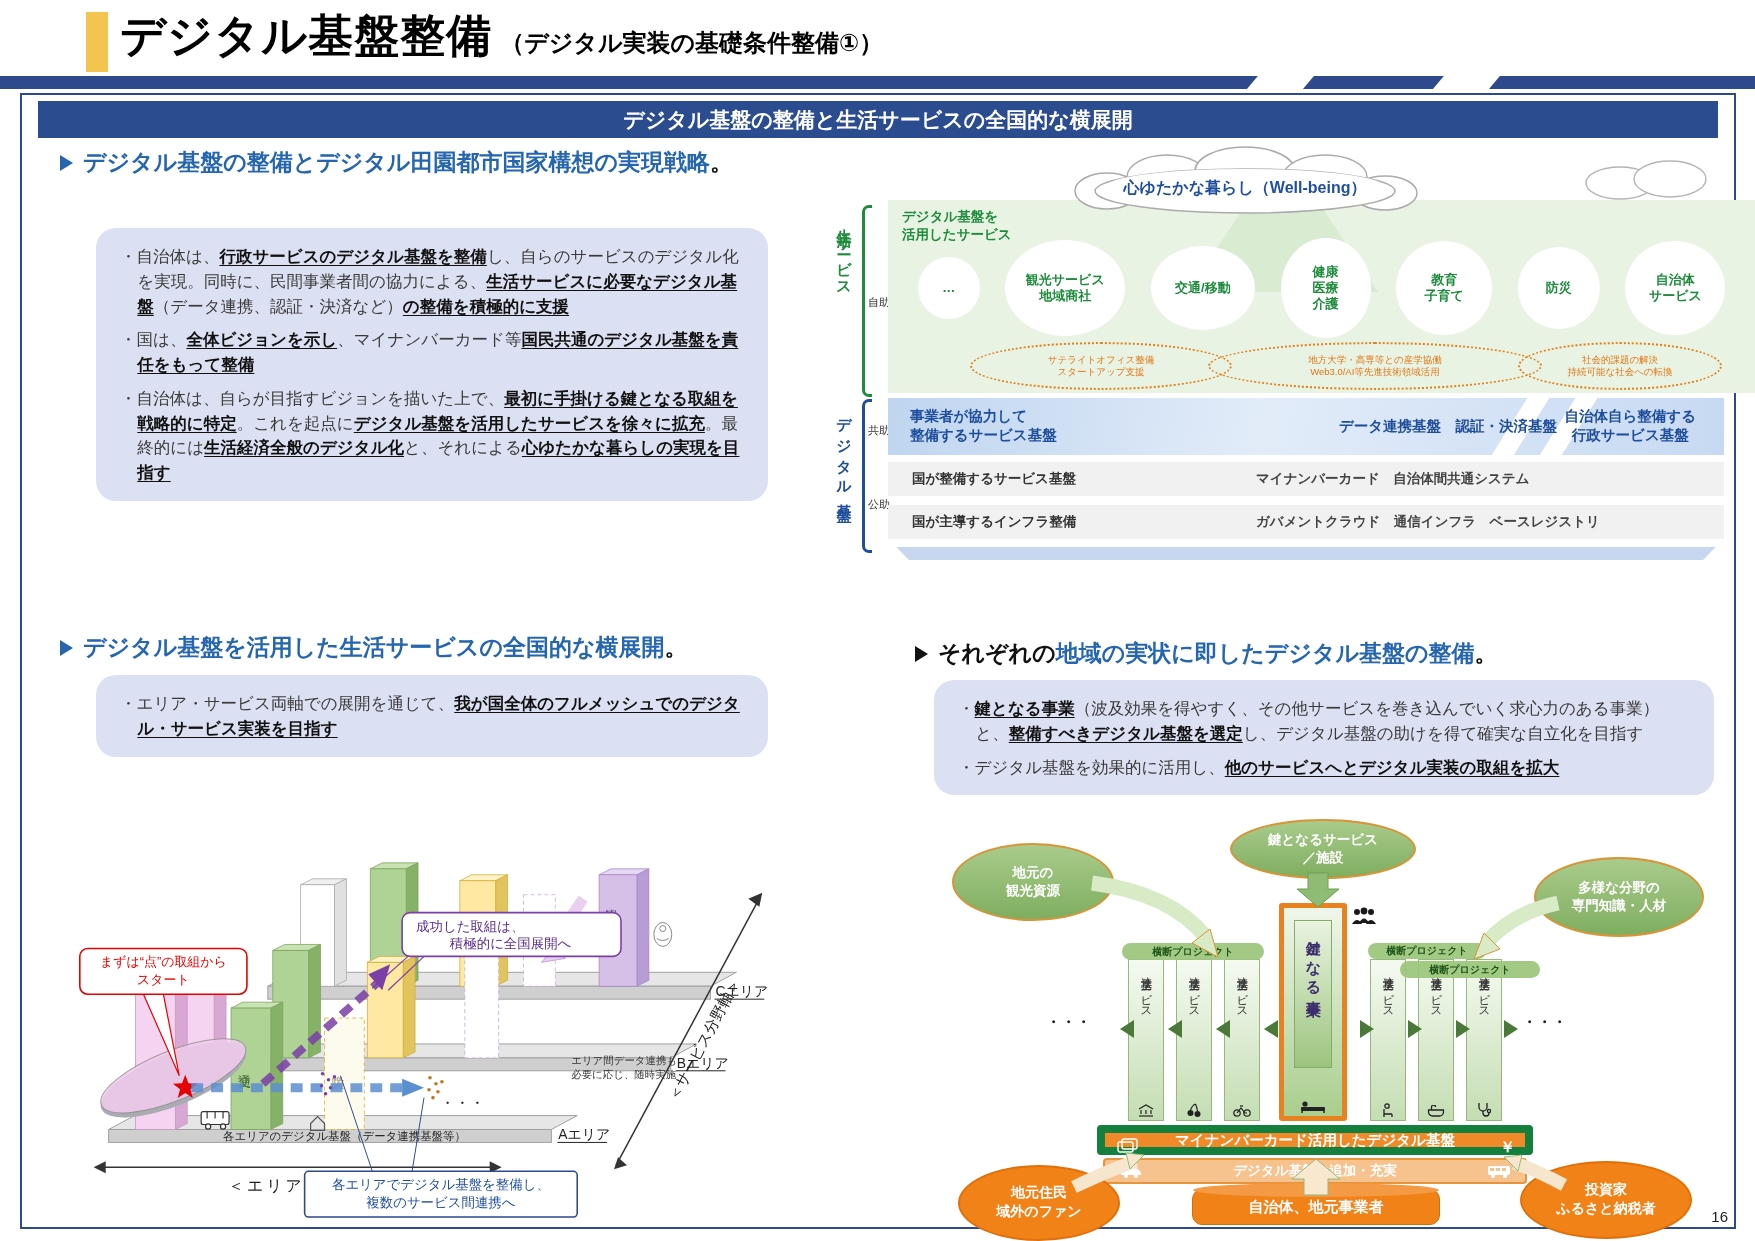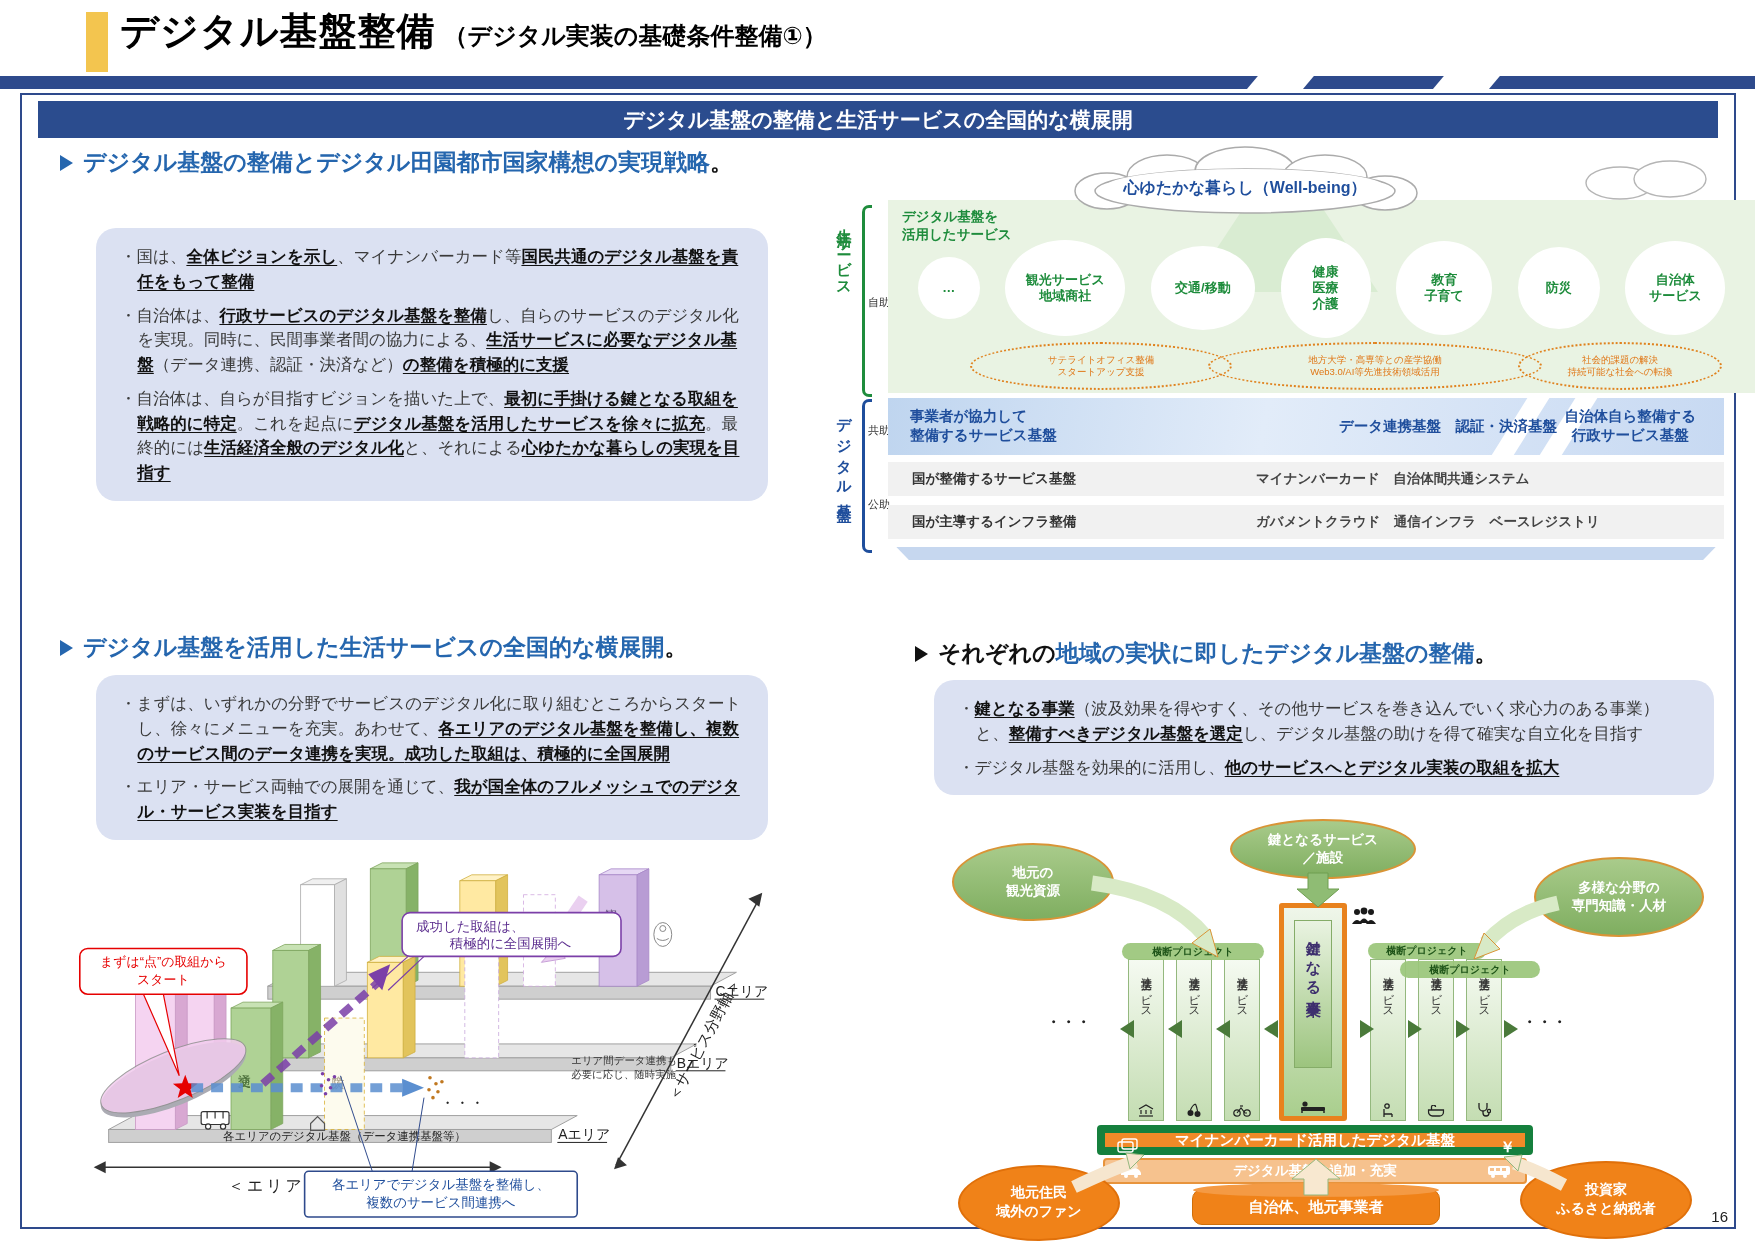--- a/index.html
+++ b/index.html
@@ -1,21 +1,21 @@
 <!DOCTYPE html>
 <html><head>
 <meta charset="utf-8">
 <style>
   html,body{margin:0;padding:0;background:#fff;}
   .page{position:relative;width:1755px;height:1241px;background:#fff;overflow:hidden;
         font-family:"Liberation Sans","DejaVu Sans",sans-serif;color:#222;}
   
   .accent-bar{position:absolute;left:86px;top:12px;width:22px;height:60px;background:#F3C54F;}
   .title-row{position:absolute;left:120px;top:6px;display:flex;align-items:baseline;gap:8px;white-space:nowrap;}
-  .title{font-size:38px;font-weight:900;color:#000;letter-spacing:1px;}
+  .title{font-size:45px;font-weight:900;color:#000;letter-spacing:1px;}
   .subtitle{font-size:24px;font-weight:800;color:#000;}
   .divider{position:absolute;left:0;top:76px;width:1755px;height:13px;background:#2E4A8C;}
   .slash{position:absolute;top:-3px;height:20px;width:56px;background:#fff;transform:skewX(-40deg);}
   .s1{left:1252px}.s2{left:1438px}
   
   .content{position:absolute;left:20px;top:93px;width:1712px;height:1132px;border:2px solid #2E4A8C;background:#fff;}
   .banner{position:absolute;left:16px;top:6px;width:1680px;height:37px;background:#2B4C8E;color:#fff;
           font-weight:800;font-size:21px;text-align:center;line-height:37px;}
   .pagenum{position:absolute;right:6px;bottom:2px;font-size:15px;color:#222;}
   
@@ -131,22 +131,22 @@
   </div>
 
   <div class="content">
     <div class="banner">デジタル基盤の整備と生活サービスの全国的な横展開</div>
 
     <div class="h1 hpos1">
       <span class="tri"></span>
       <span><span class="hblue">デジタル基盤の整備とデジタル田園都市国家構想の実現戦略</span><span class="hblk">。</span></span>
     </div>
     <div class="textbox box1">
+      <p><span>・自治体は、</span><span class="bu">行政サービスのデジタル基盤を整備</span><span>し、自らのサービスのデジタル化を実現。同時に、民間事業者間の協力による、</span><span class="bu">生活サービスに必要なデジタル基盤</span><span>（データ連携、認証・決済など）</span><span class="bu">の整備を積極的に支援</span></p>
       <p><span>・国は、</span><span class="bu">全体ビジョンを示し</span><span>、マイナンバーカード等</span><span class="bu">国民共通のデジタル基盤を責任をもって整備</span></p>
-      <p><span>・自治体は、</span><span class="bu">行政サービスのデジタル基盤を整備</span><span>し、自らのサービスのデジタル化を実現。同時に、民間事業者間の協力による、</span><span class="bu">生活サービスに必要なデジタル基盤</span><span>（データ連携、認証・決済など）</span><span class="bu">の整備を積極的に支援</span></p>
       <p><span>・自治体は、自らが目指すビジョンを描いた上で、</span><span class="bu">最初に手掛ける鍵となる取組を戦略的に特定</span><span>。これを起点に</span><span class="bu">デジタル基盤を活用したサービスを徐々に拡充</span><span>。最終的には</span><span class="bu">生活経済全般のデジタル化</span><span>と、それによる</span><span class="bu">心ゆたかな暮らしの実現を目指す</span></p>
     </div>
 
     <div class="topdiag">
       <div class="vlabel vl-life">生活サービス</div>
       <div class="bracket bk-life"></div>
       <div class="helper" style="top:150px">自助</div>
       <div class="vlabel vl-digi">デジタル基盤</div>
       <div class="bracket bk-digi"></div>
       <div class="helper" style="top:278px">共助</div>
@@ -215,21 +215,20 @@
           <ellipse cx="100" cy="26" rx="36" ry="18"></ellipse>
         </g>
       </svg>
     </div>
 
     <div class="h1 hpos2">
       <span class="tri"></span>
       <span><span class="hblue">デジタル基盤を活用した生活サービスの全国的な横展開</span><span class="hblk">。</span></span>
     </div>
     <div class="textbox box2">
-      <p><span>・まずは、いずれかの分野でサービスのデジタル化に取り組むところからスタートし、徐々にメニューを充実。あわせて、</span><span class="bu">各エリアのデジタル基盤を整備し、複数のサービス間のデータ連携を実現。</span><span class="bu">成功した取組は、積極的に全国展開</span></p>
       <p><span>・エリア・サービス両軸での展開を通じて、</span><span class="bu">我が国全体のフルメッシュでのデジタル・サービス実装を目指す</span></p>
     </div>
 
     <svg class="areadiag" viewBox="0 0 710 390">
 
       <g>
         <polygon points="195,150 640,150 666,136 221,136" fill="#E6E6E6" stroke="#A0A0A0"></polygon>
         <rect x="195" y="150" width="445" height="13" fill="#CFCFCF" stroke="#A0A0A0"></rect>
       </g>
 

